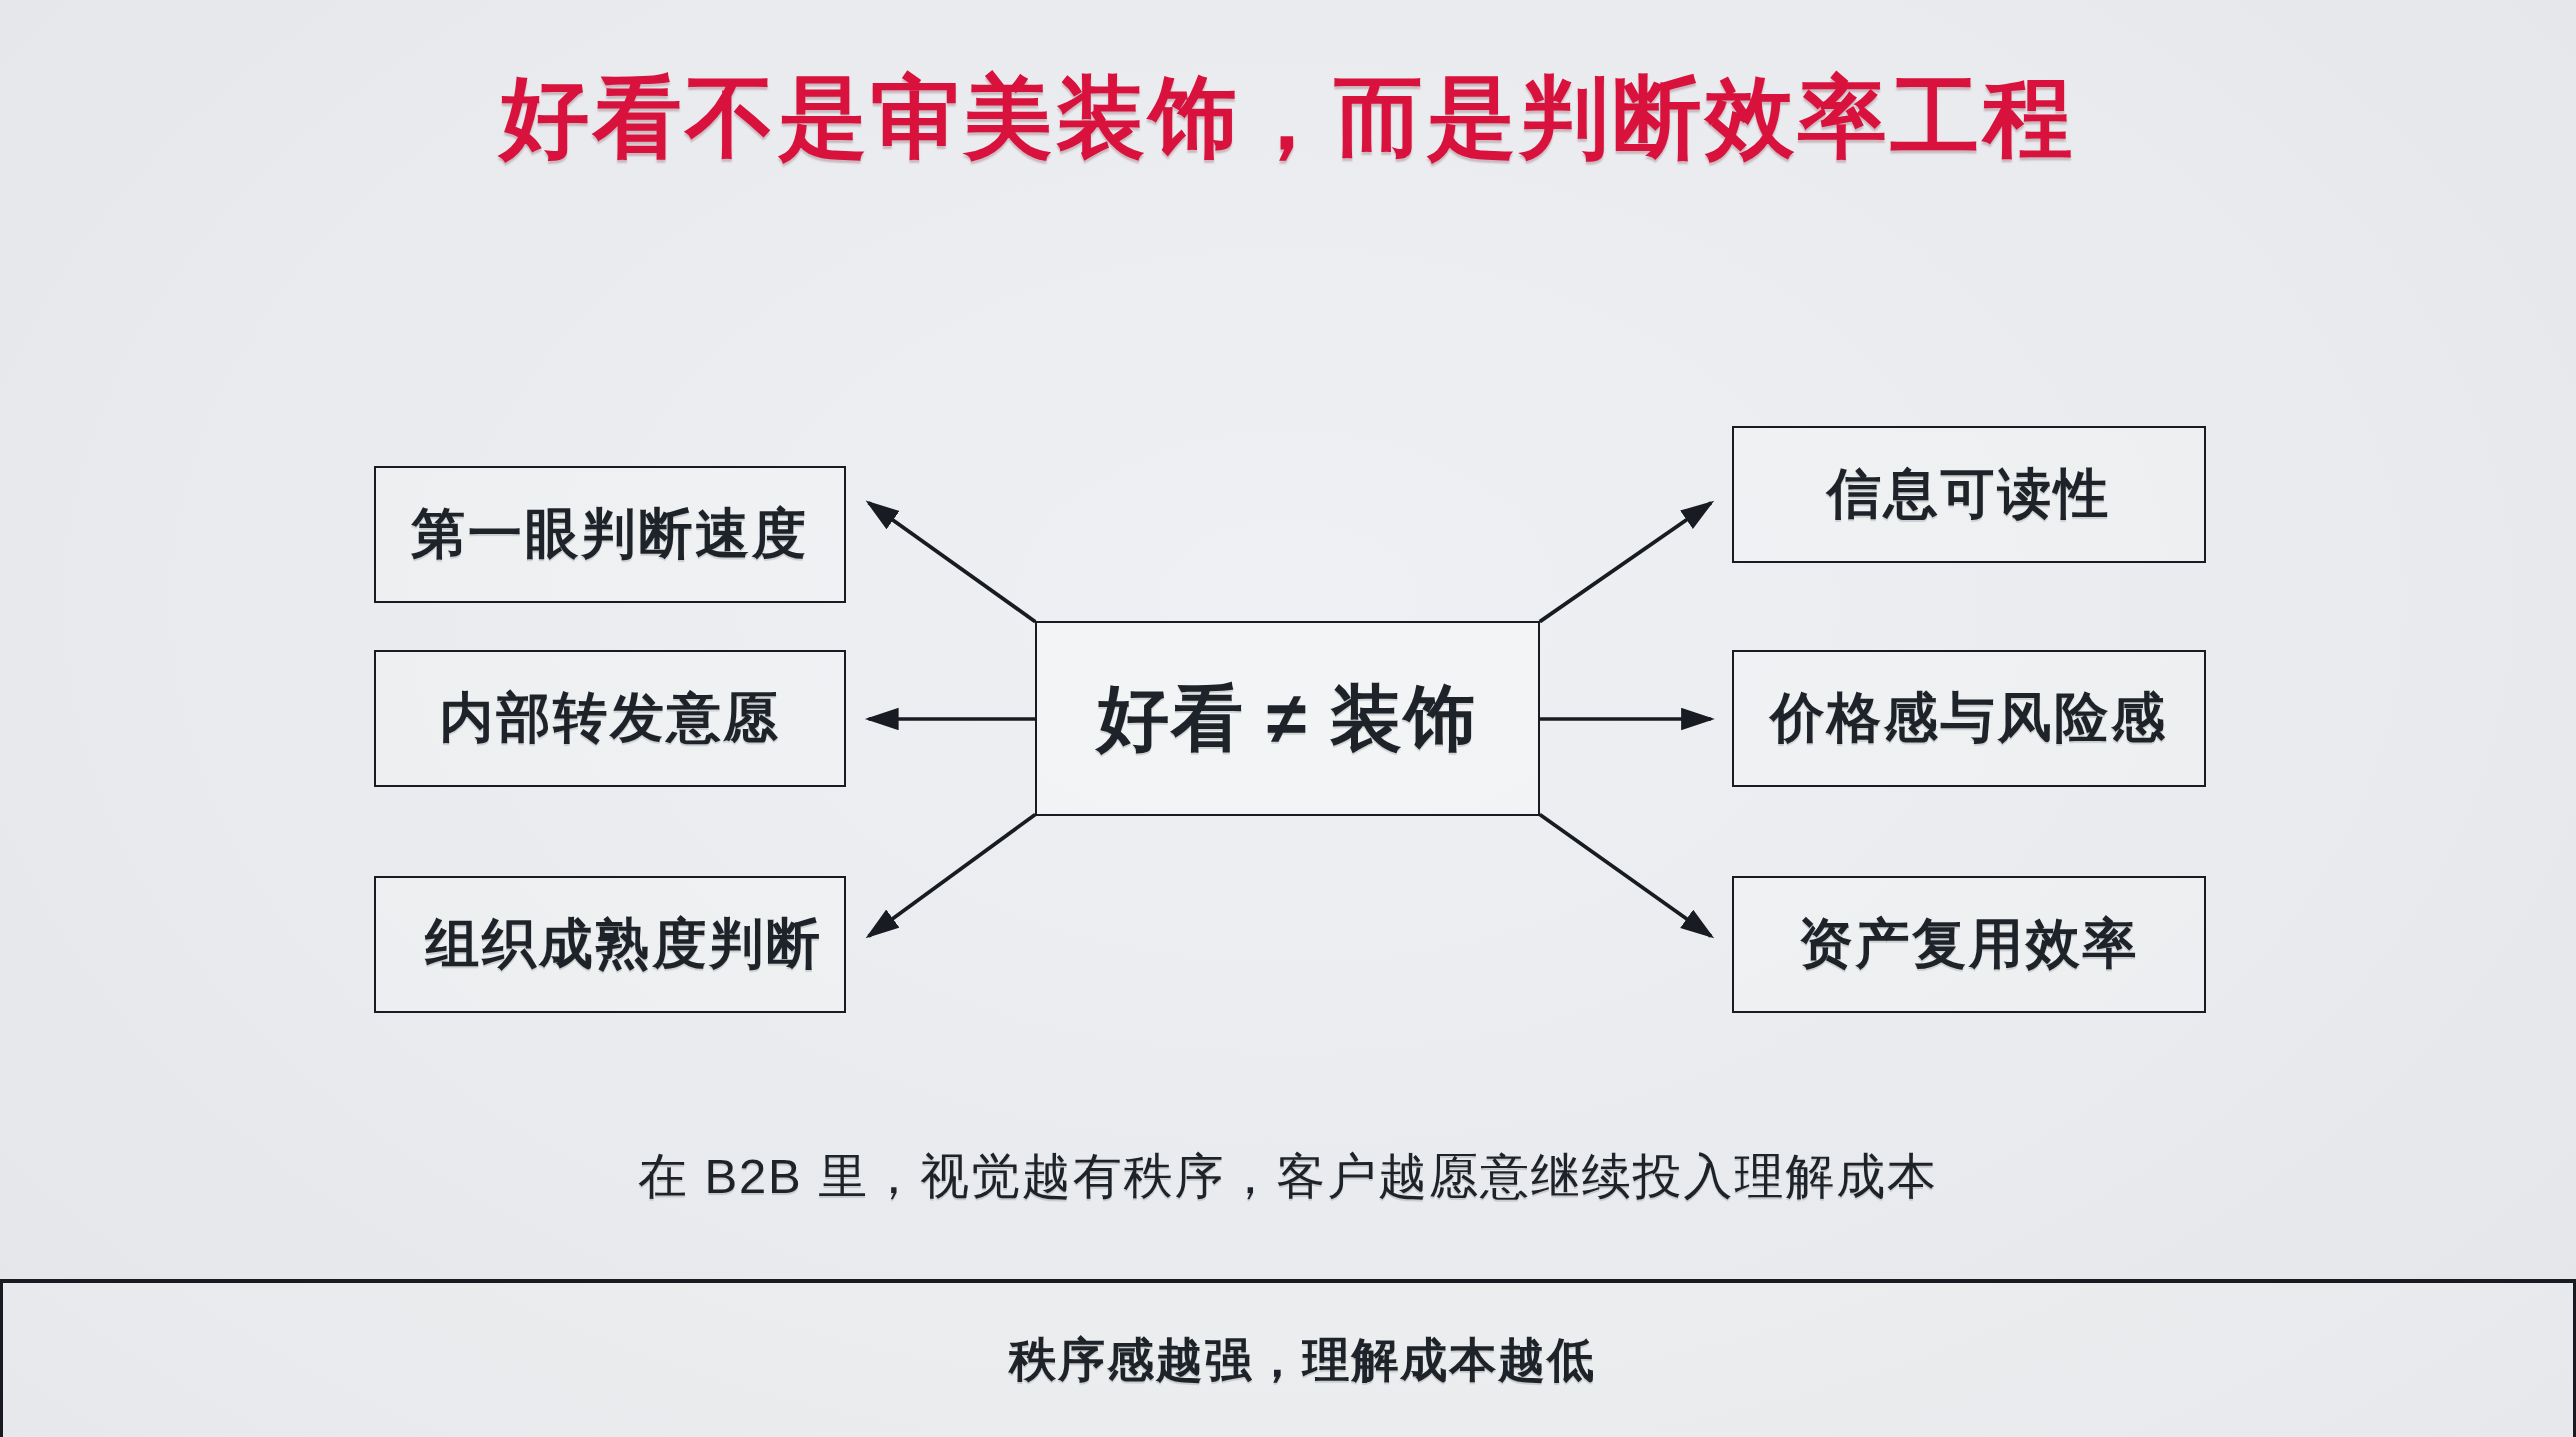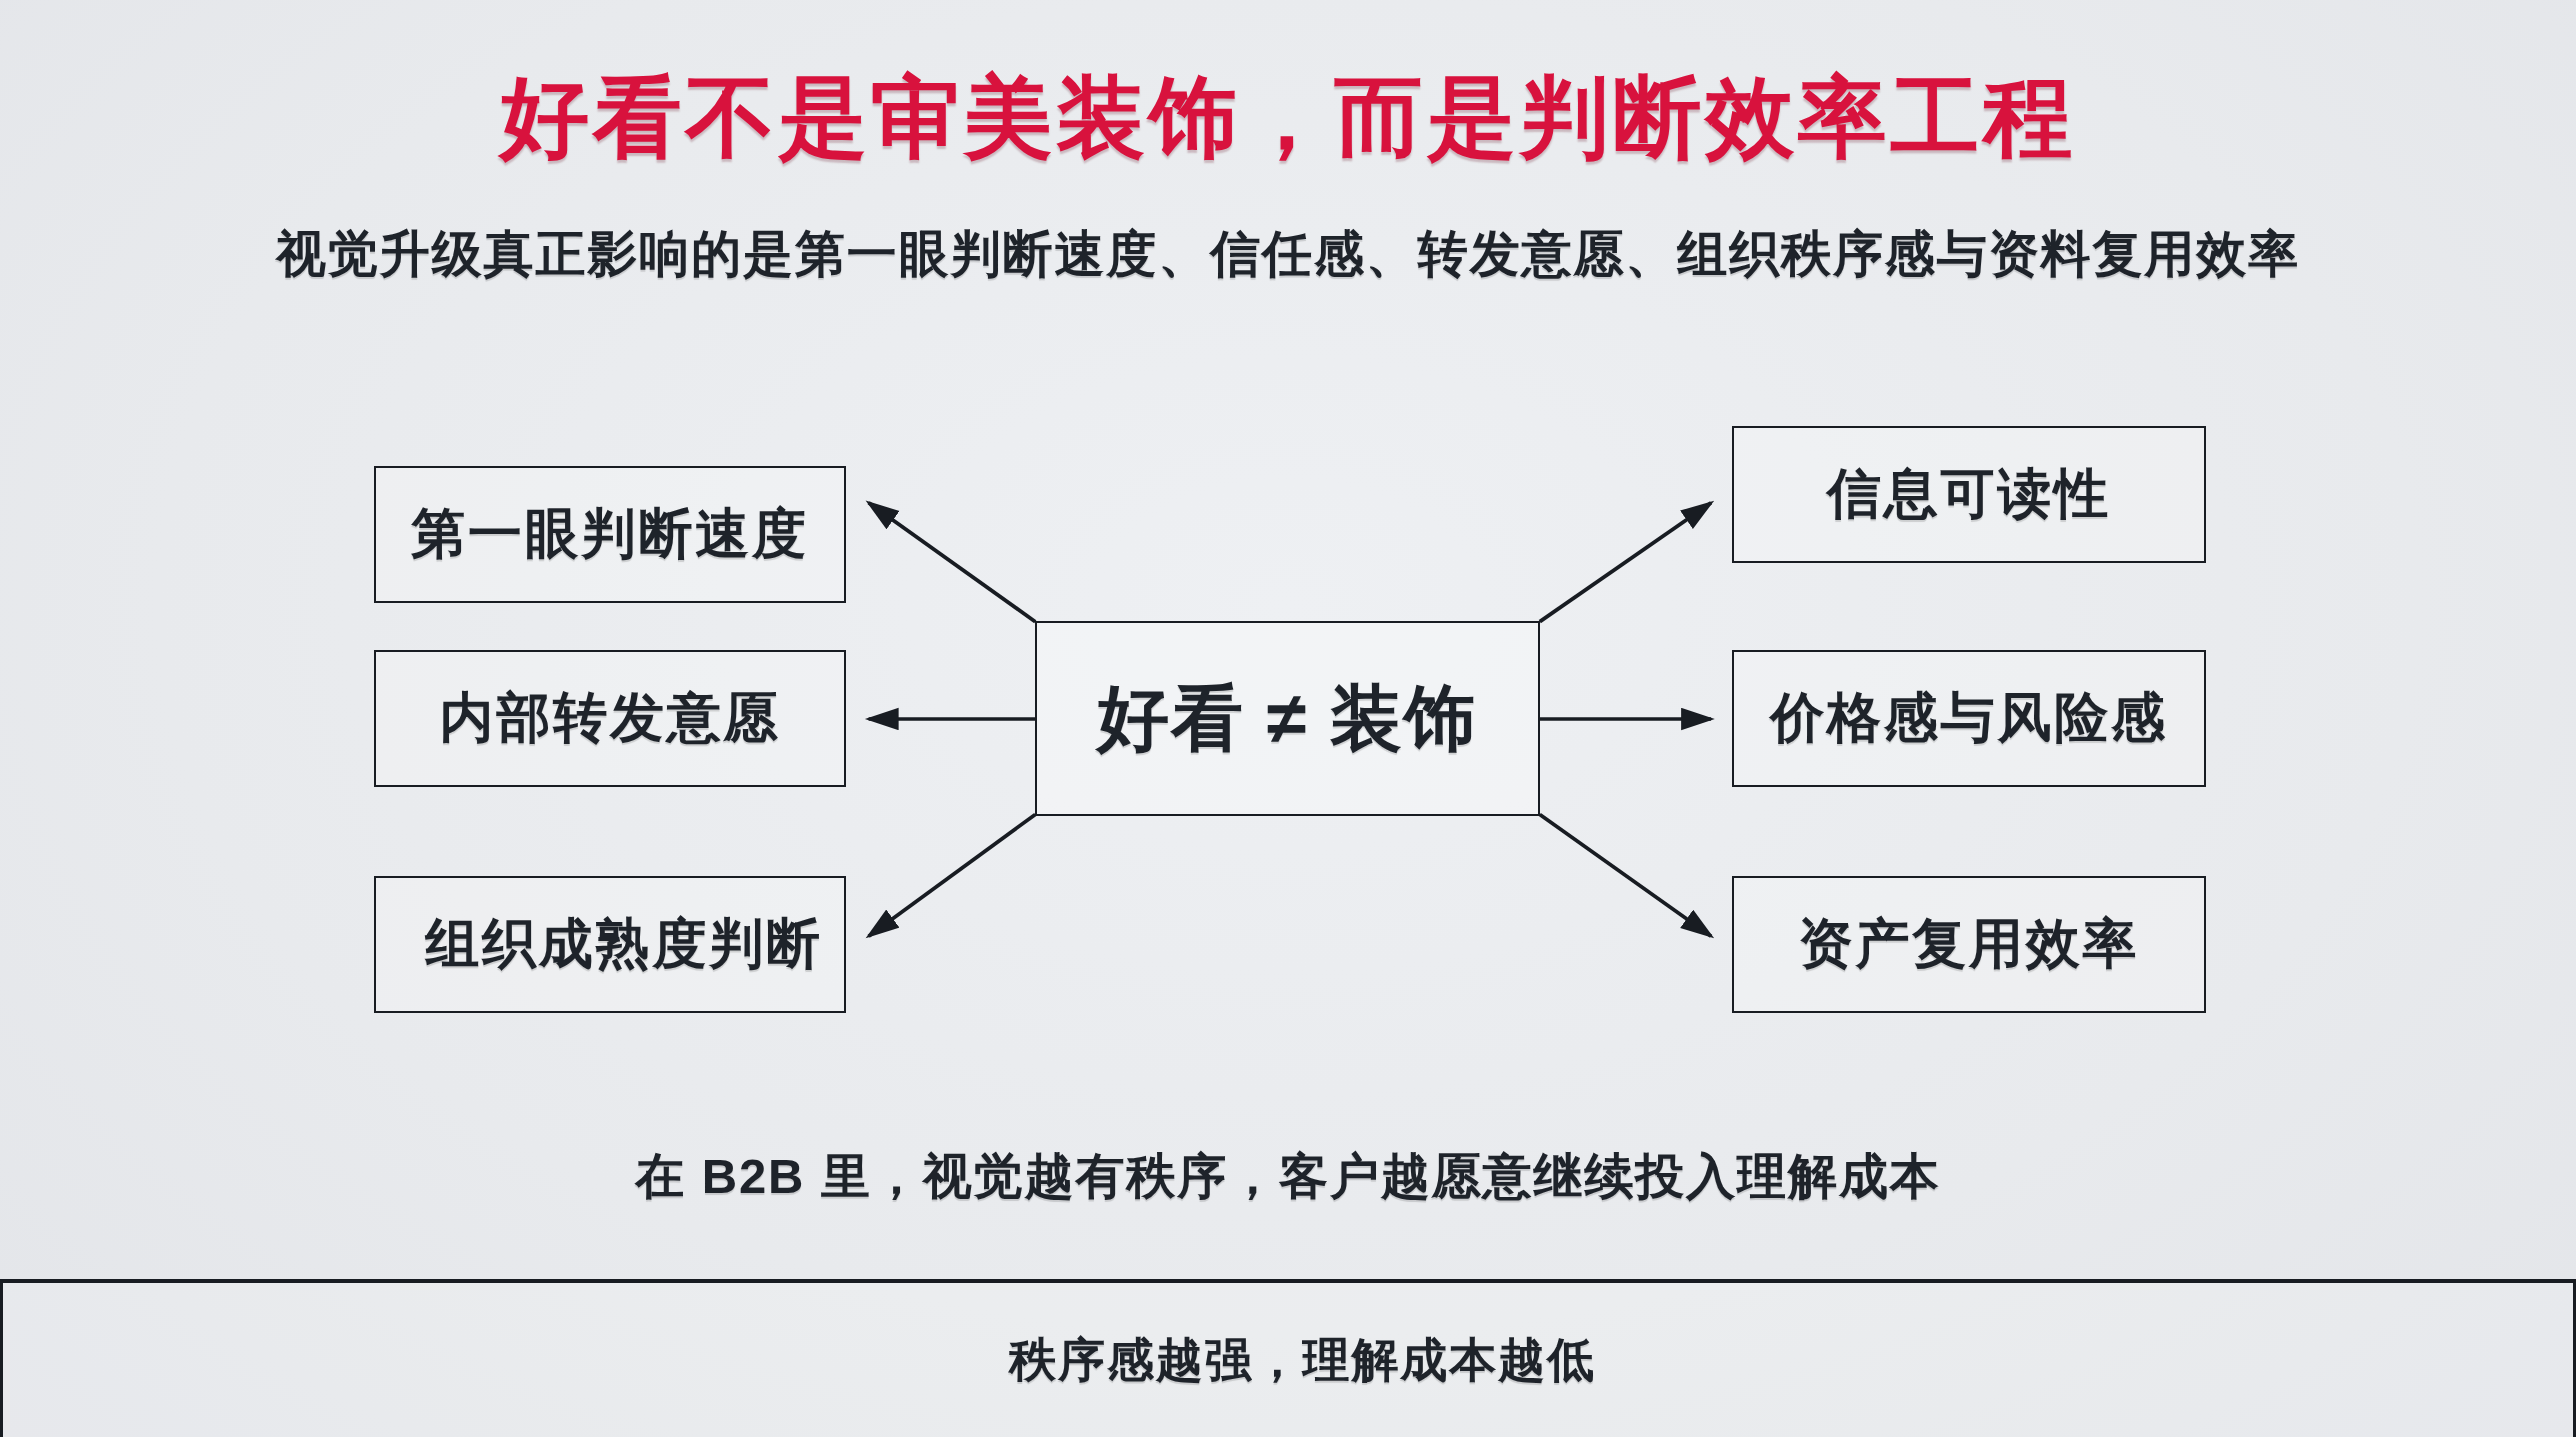--- a/index.html
+++ b/index.html
@@ -75,21 +75,21 @@
     font-size: 72px;
     font-weight: 900;
     letter-spacing: 1.9px;
     background: rgba(255,255,255,0.30);
   }
   .note {
     position: absolute;
     top: 1144px; left: 0; width: 100%;
     text-align: center;
     font-size: 49px;
-    font-weight: 700;
+    font-weight: 400;
     letter-spacing: 1.9px;
     color: var(--ink);
     text-shadow: 0 1.9px 0.9px rgba(0,0,0,0.14);
   }
   .footer {
     position: absolute;
     left: 0; right: 0;
     top: 1279px; bottom: 0;
     border-top: 4.7px solid var(--border);
     border-left: 3.7px solid var(--border);
@@ -107,21 +107,20 @@
     color: var(--ink);
     text-shadow: 0 1.9px 0.9px rgba(0,0,0,0.14);
   }
 </style>
 </head>
 <body>
 
 <div class="stage">
 
   <div class="title">好看不是审美装饰，而是判断效率工程</div>
-  <div class="subtitle">视觉升级真正影响的是第一眼判断速度、信任感、转发意愿、组织秩序感与资料复用效率</div>
 
   <svg class="connectors" viewBox="0 0 2752 1536" xmlns="http://www.w3.org/2000/svg" aria-hidden="true">
     <defs>
       <marker id="ah" markerWidth="10" markerHeight="8" refX="8" refY="3" orient="auto" markerUnits="strokeWidth">
         <path class="head" d="M0,0 L9,3 L0,6 Z"></path>
       </marker>
     </defs>
     <line x1="1106" y1="664" x2="928" y2="537" marker-end="url(#ah)"></line>
     <line x1="1106" y1="768" x2="928" y2="768" marker-end="url(#ah)"></line>
     <line x1="1106" y1="870" x2="928" y2="1000" marker-end="url(#ah)"></line>

